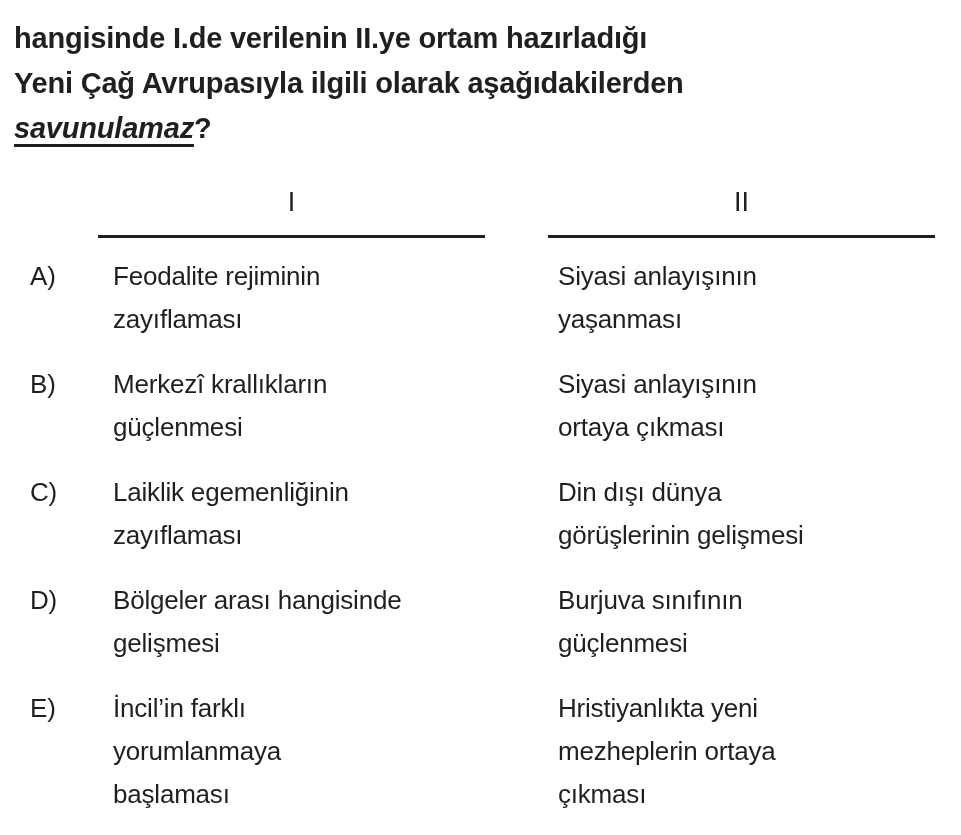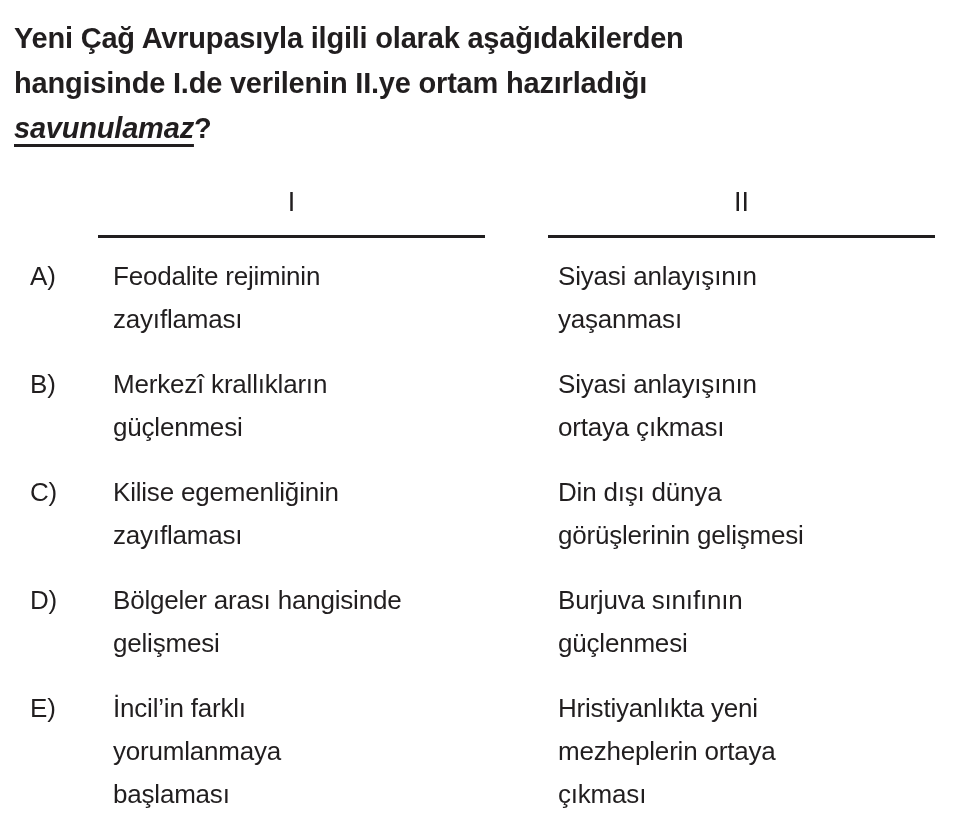--- a/index.html
+++ b/index.html
@@ -50,22 +50,22 @@
   .col2-cell { padding-left: 10px; white-space: pre-line; }
   .row-first { padding-top: 17px; }
   .row-next  { padding-top: 22px; }
 </style>
 </head>
 <body style="color: rgb(33, 30, 31); background: rgb(255, 255, 255);">
 
 <div class="page">
 
   <div class="question">
+    <div class="q-line">hangisinde I.de verilenin II.ye ortam hazırladığı</div>
     <div class="q-line">Yeni Çağ Avrupasıyla ilgili olarak aşağıdakilerden</div>
-    <div class="q-line">hangisinde I.de verilenin II.ye ortam hazırladığı</div>
     <div class="q-line"><span class="underlined-word">savunulamaz</span><span>?</span></div>
   </div>
 
   <div class="match-table">
 
     <div></div>
     <div class="col-header">I</div>
     <div></div>
     <div class="col-header">II</div>
 
@@ -77,21 +77,21 @@
 yaşanması</div>
 
     <div class="cell letter-cell row-next">B)</div>
     <div class="cell col1-cell row-next">Merkezî krallıkların
 güçlenmesi</div>
     <div class="row-next"></div>
     <div class="cell col2-cell row-next">Siyasi anlayışının
 ortaya çıkması</div>
 
     <div class="cell letter-cell row-next">C)</div>
-    <div class="cell col1-cell row-next">Kilise egemenliğinin
+    <div class="cell col1-cell row-next">Laiklik egemenliğinin
 zayıflaması</div>
     <div class="row-next"></div>
     <div class="cell col2-cell row-next">Din dışı dünya
 görüşlerinin gelişmesi</div>
 
     <div class="cell letter-cell row-next">D)</div>
     <div class="cell col1-cell row-next">Bölgeler arası hangisinde
 gelişmesi</div>
     <div class="row-next"></div>
     <div class="cell col2-cell row-next">Burjuva sınıfının

